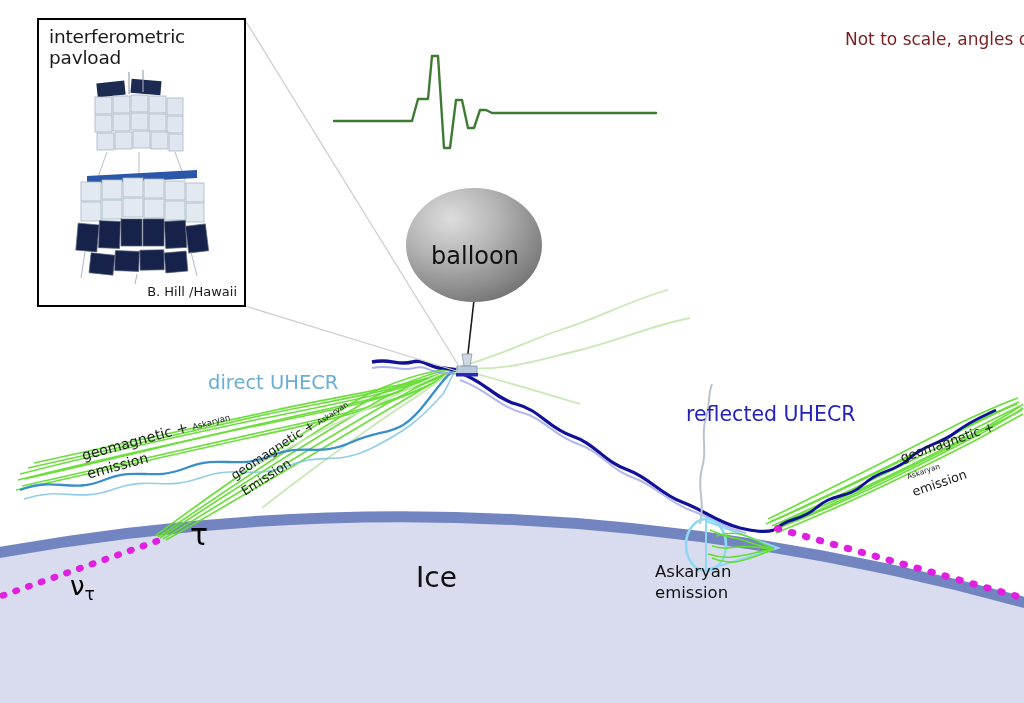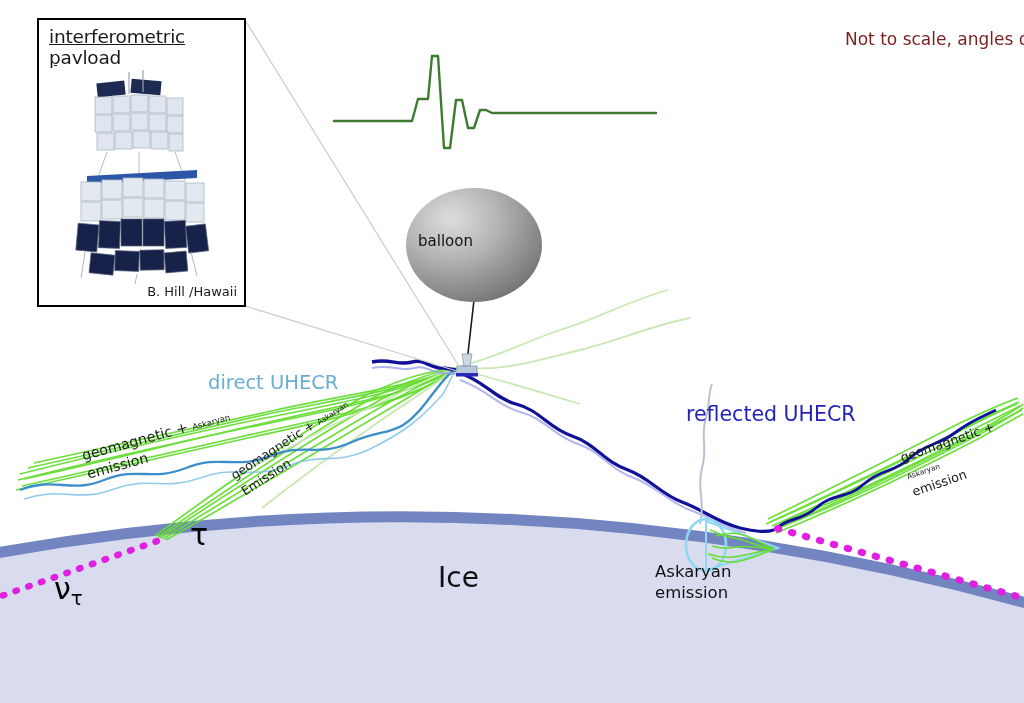--- a/index.html
+++ b/index.html
@@ -10,56 +10,56 @@
 
   svg.layer{position:absolute;left:0;top:0;width:1024px;height:703px;overflow:visible;}
 
   
   #inset{
     position:absolute;left:37px;top:18px;width:209px;height:289px;
     background:#ffffff;border:2.5px solid #000000;box-sizing:border-box;z-index:40;
   }
   #inset-title{
     position:absolute;left:10px;top:6px;width:190px;
-    font-size:18.5px;line-height:21px;color:#1a1a1a;letter-spacing:-0.2px;text-decoration:underline;
+    font-size:18.5px;line-height:21px;color:#1a1a1a;letter-spacing:-0.2px;
   }
   #inset-credit{
     position:absolute;right:7px;bottom:6px;
     font-size:13px;color:#1a1a1a;white-space:nowrap;
   }
   #payload-photo{position:absolute;left:18px;top:44px;width:176px;height:222px;}
 
   
   .lbl{position:absolute;white-space:nowrap;}
 
   #note{
     left:845px;top:28px;width:170px;text-align:left;
     font-size:17px;line-height:23.5px;color:#7a1f1f;font-weight:400;
   }
   #balloon-label{
-    left:418px;top:232px;width:114px;text-align:left;
-    font-size:15px;color:#111111;
+    left:418px;top:242px;width:114px;text-align:center;
+    font-size:24px;color:#111111;
   }
   #direct-label{
     left:208px;top:371px;font-size:19.5px;color:#6aaed6;
   }
   #reflected-label{
     left:686px;top:402px;font-size:20.5px;color:#2222bb;font-weight:400;
   }
   #ice-label{
-    left:438px;top:561px;font-size:28px;color:#111111;
+    left:416px;top:561px;font-size:28px;color:#111111;
   }
   #askaryan-label{
     left:655px;top:561px;font-size:16.5px;line-height:21px;color:#111111;
   }
   #tau-label{
     left:190px;top:517px;font-size:30px;color:#000000;
   }
   #nutau-label{
-    left:54px;top:571px;font-size:30px;color:#000000;
+    left:70px;top:571px;font-size:26px;color:#000000;
   }
   #eev-label{
     left:826px;top:578px;font-size:30px;color:#000000;
   }
   .sub{font-size:0.66em;vertical-align:-0.28em;}
 
   
   .emis{position:absolute;color:#1a1a1a;line-height:16.5px;}
   .emis .big{font-size:14.2px;}
   .emis .small{font-size:8.4px;}

